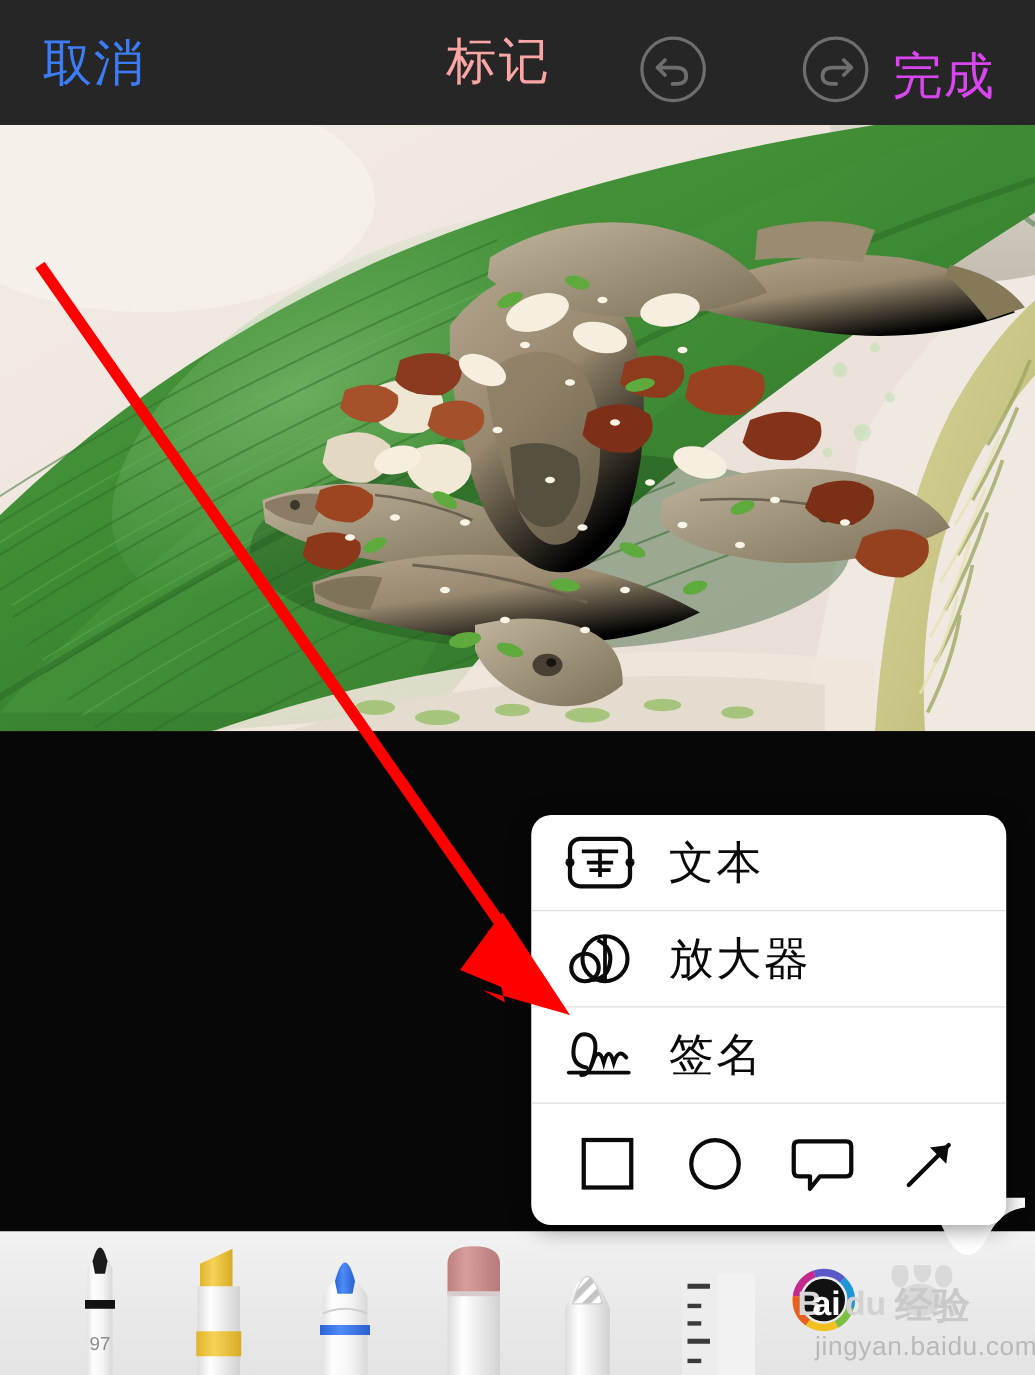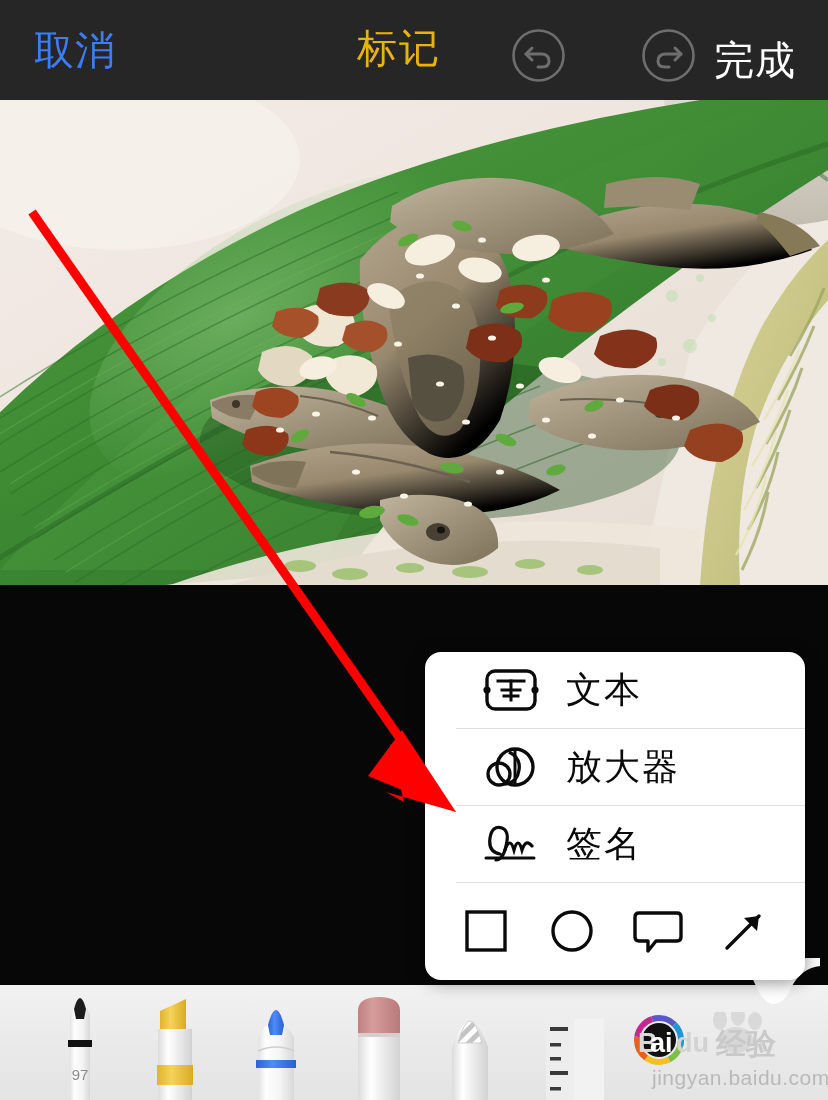--- a/index.html
+++ b/index.html
@@ -17,29 +17,29 @@
     display:flex;align-items:center;
   }
   .tb-cancel{
     position:absolute;left:34px;top:0;height:100px;
     display:flex;align-items:center;
     color:#3c7cf6;font-size:40px;letter-spacing:1px;font-family:Liberation Mono, monospace;
   }
   .tb-title{
     position:absolute;left:0;top:0;width:828px;height:96px;
     display:flex;align-items:center;justify-content:center;
-    color:#eab308;font-size:40px;letter-spacing:2px;
+    color:#fca5a5;font-size:40px;letter-spacing:2px;
     padding-right:30px;box-sizing:border-box;
   }
   .tb-undo{position:absolute;left:511px;top:28px;width:55px;height:55px;}
   .tb-redo{position:absolute;left:641px;top:28px;width:55px;height:55px;}
   .tb-done{
     position:absolute;right:32px;top:0;height:120px;
     display:flex;align-items:center;
-    color:#ffffff;font-size:40px;letter-spacing:1px;
+    color:#d946ef;font-size:40px;letter-spacing:1px;
   }
 
   
   .photo{
     position:absolute;left:0;top:100px;width:828px;height:485px;
     overflow:hidden;background:#efe7e0;
   }
   .photo svg{display:block;width:828px;height:485px;}
 
   
@@ -56,21 +56,21 @@
 
   
   .popup{
     position:absolute;left:425px;top:652px;width:380px;height:328px;
     background:#ffffff;border-radius:16px;
     box-shadow:0 2px 18px rgba(0,0,0,0.45);
     overflow:hidden;
   }
   .menu-row{
     position:relative;height:77px;display:flex;align-items:center;
-    border-bottom:1px solid #dedede;box-sizing:border-box;margin-left:31px;
+    border-bottom:1px solid #dedede;box-sizing:border-box;
   }
   .menu-row:last-child{border-bottom:none;}
   .menu-icon{
     width:110px;display:flex;align-items:center;justify-content:center;
     flex:0 0 110px;
   }
   .menu-label{
     font-size:36px;color:#0a0a0a;letter-spacing:2px;
     font-family:"DejaVu Sans","Liberation Sans",sans-serif;
   }

